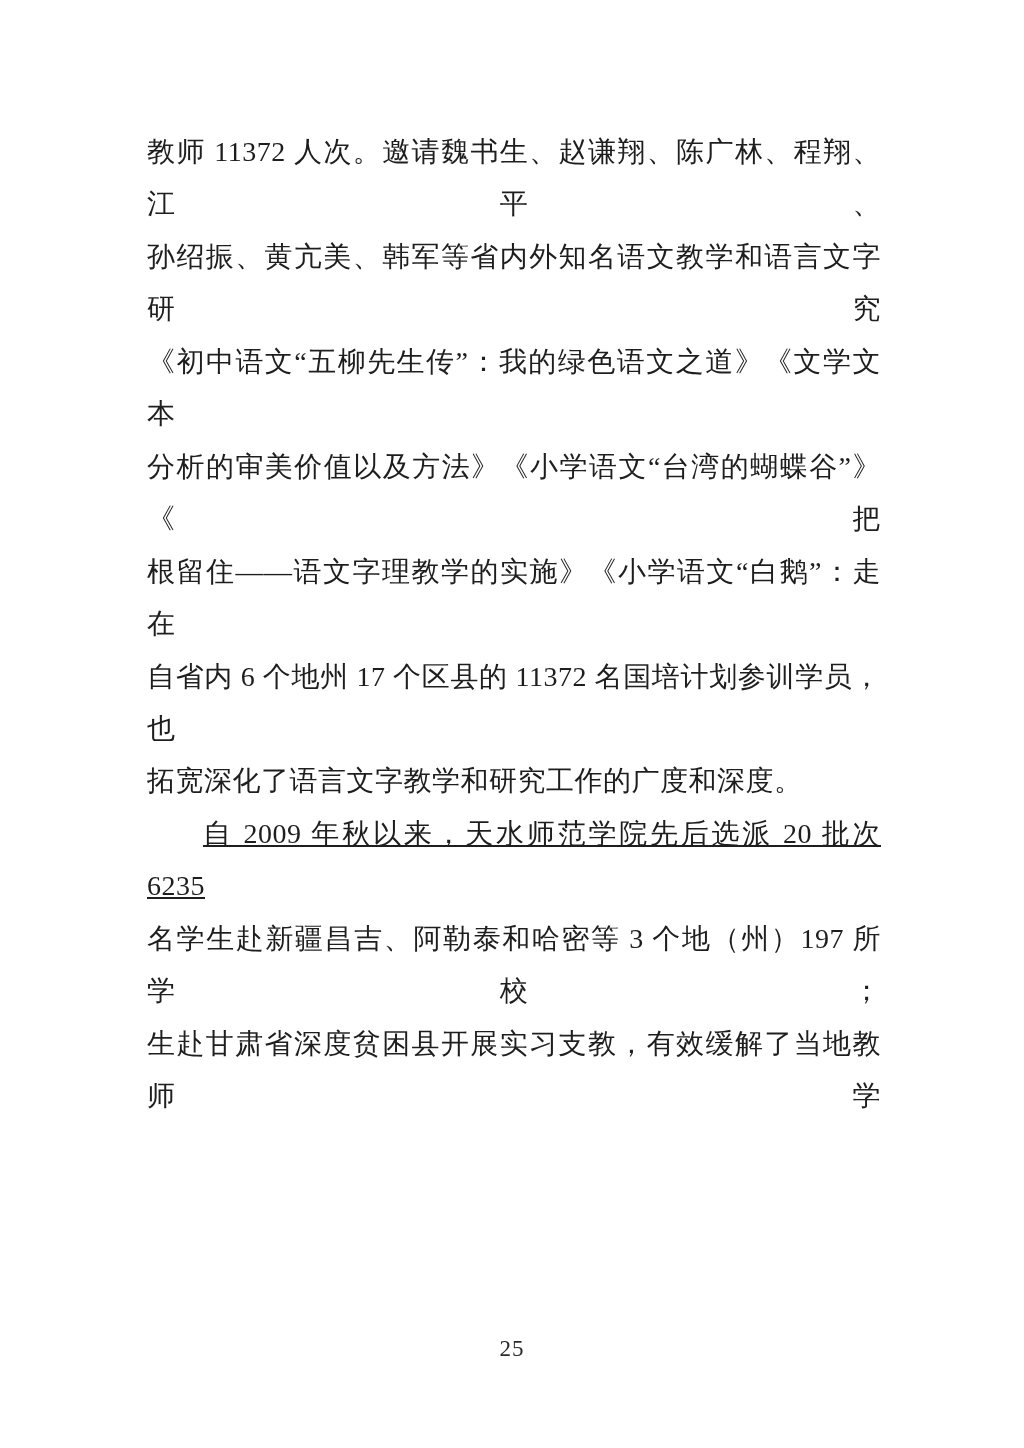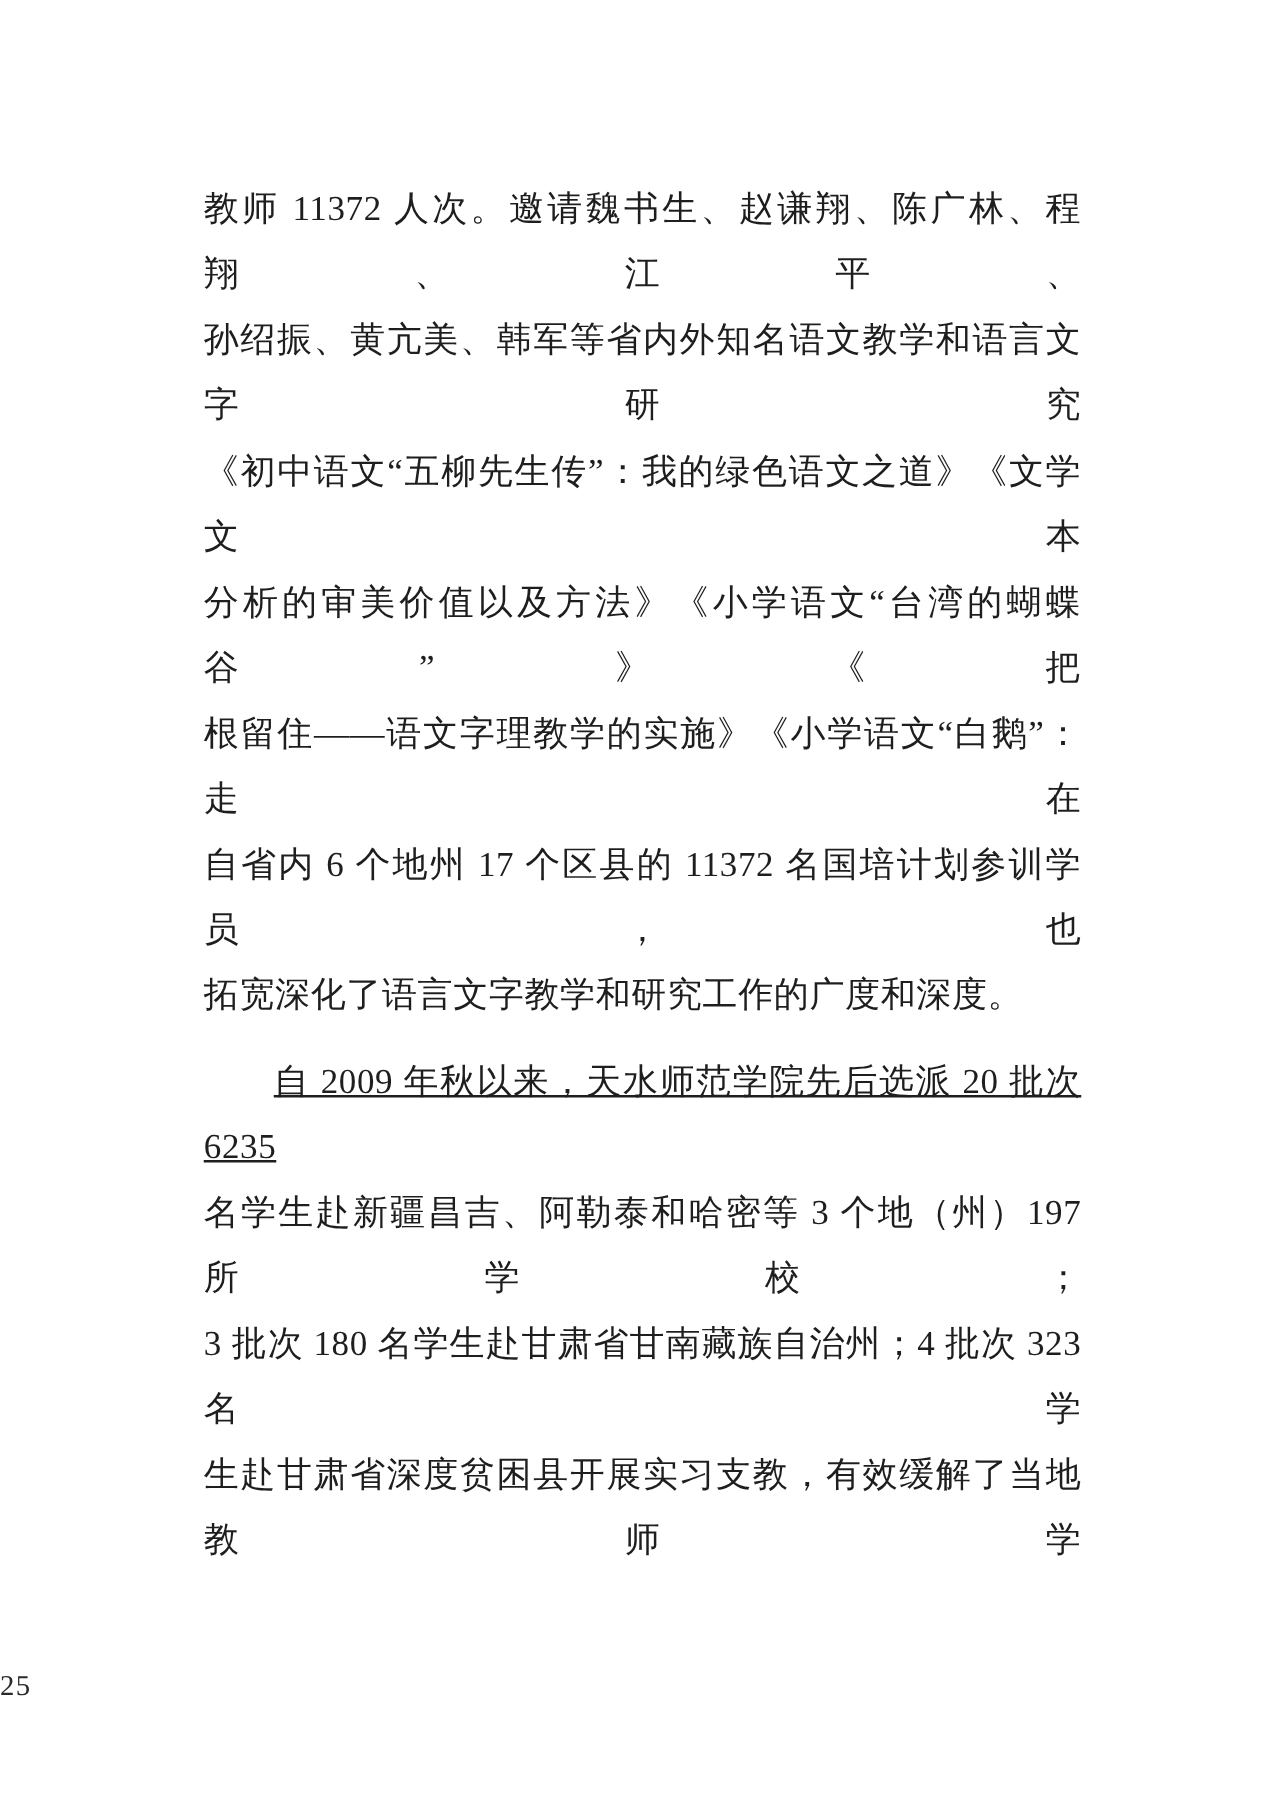--- a/index.html
+++ b/index.html
@@ -18,40 +18,40 @@
   }
   .doc-body {
     position: absolute;
     left: 147px;
     top: 126px;
     width: 734px;
     font-size: 28px;
     line-height: 52.45px;
     letter-spacing: 0.5px;
   }
-  .para { margin: 16px; }
+  .para { margin: 0; }
   .line {
     white-space: nowrap;
     text-align: justify;
     text-align-last: left;
   }
   .line.fill {
     white-space: normal;
     text-align-last: justify;
   }
   .para.indent .line:first-child {
     text-indent: 2em;
     text-decoration: underline;
   }
   .page-number {
     position: absolute;
     left: 0;
     top: 1336px;
     width: 100%;
-    text-align: left;
+    text-align: center;
     font-size: 23px;
     letter-spacing: 1px;
     color: #2a2a2a;
   }
 </style>
 </head>
 <body>
 
 <div class="page">
   <div class="doc-body">
@@ -60,18 +60,17 @@
         <div class="line fill">孙绍振、黄亢美、韩军等省内外知名语文教学和语言文字研究</div>
         <div class="line fill">《初中语文“五柳先生传”：我的绿色语文之道》《文学文本</div>
         <div class="line fill">分析的审美价值以及方法》《小学语文“台湾的蝴蝶谷”》《把</div>
         <div class="line fill">根留住——语文字理教学的实施》《小学语文“白鹅”：走在</div>
         <div class="line fill">自省内 6 个地州 17 个区县的 11372 名国培计划参训学员，也</div>
         <div class="line">拓宽深化了语言文字教学和研究工作的广度和深度。</div>
       </div>
       <div class="para indent">
         <div class="line fill">自 2009 年秋以来，天水师范学院先后选派 20 批次 6235</div>
         <div class="line fill">名学生赴新疆昌吉、阿勒泰和哈密等 3 个地（州）197 所学校；</div>
-        <div class="line fill">3 批次 180 名学生赴甘肃省甘南藏族自治州；4 批次 323 名学</div>
         <div class="line fill">生赴甘肃省深度贫困县开展实习支教，有效缓解了当地教师学</div>
       </div>
     </div>
   <div class="page-number">25</div>
 </div>
 
 </body></html>

